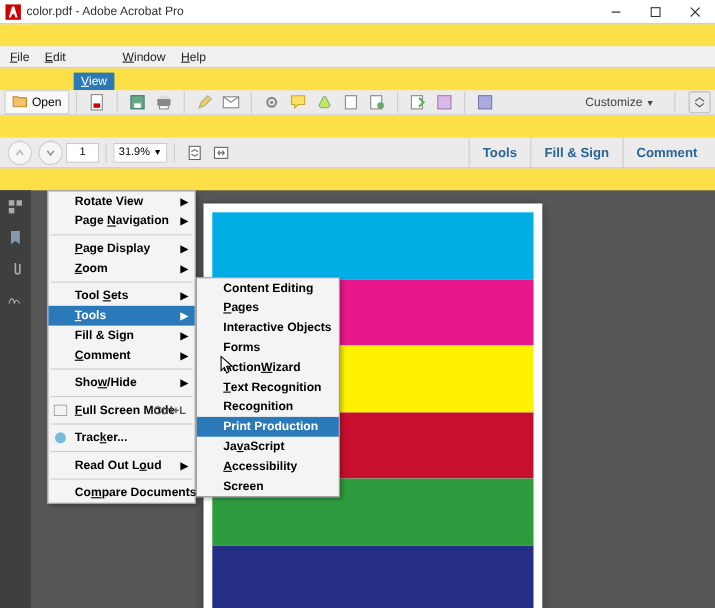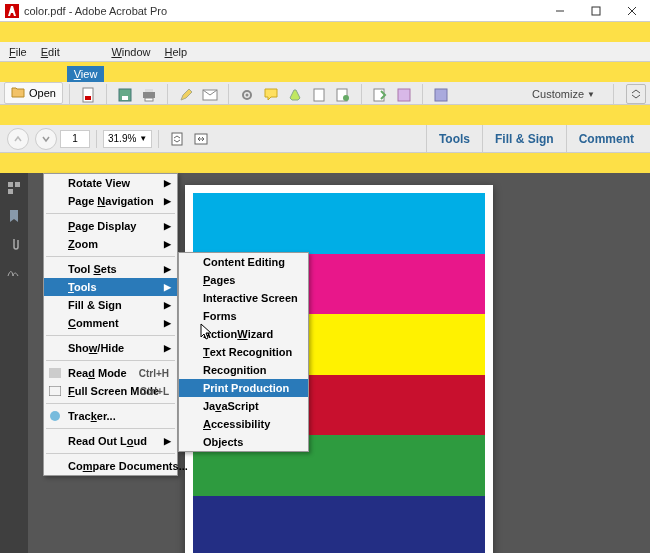--- a/index.html
+++ b/index.html
@@ -12,21 +12,21 @@
 .titlebar .title { flex:1; font-size:11px; color:#333; }
 .titlebar .winbtn { width:36px; height:22px; display:flex; align-items:center; justify-content:center; color:#333; }
 
 
 .menubar { height:20px; background:#f0f0f0; display:flex; align-items:center; padding:0 2px; border-bottom:1px solid #ccc; }
 .menubar .item { padding:2px 7px; font-size:11px; color:#222; display:flex; align-items:center; cursor:default; }
 .menubar .item.active { background:#2a7ab9; color:#fff;margin-top:45px; }
 .underline { text-decoration:underline; }
 
 
-.toolbar1 { height:28px; background:#ebebeb; border-bottom:1px solid #ccc; display:flex; align-items:flex-end; padding:0 4px; position:relative; }
+.toolbar1 { height:28px; background:#ebebeb; border-bottom:1px solid #ccc; display:flex; align-items:center; padding:0 4px; position:relative; }
 .toolbar1 .openbtn { display:flex; align-items:center; gap:4px; padding:2px 6px; border:1px solid #ccc; background:#f9f9f9; border-radius:2px; height:22px; }
 .toolbar1 .sep { width:1px; height:20px; background:#ccc; margin:0 6px; }
 .toolbar1 .ticon { width:18px; height:18px; margin:0 3px; display:flex; align-items:center; justify-content:center; color:#555; }
 .toolbar1 .right { margin-left:auto; display:flex; align-items:center; gap:6px; }
 .toolbar1 .cust { font-size:11px; color:#444; display:flex; gap:3px; align-items:center; padding:2px 6px;margin-left:36px; }
 .toolbar1 .expand { width:20px;height:20px;border:1px solid #bbb;border-radius:2px;display:flex;align-items:center;justify-content:center; }
 
 .toolbar2 { height:28px; background:#ebebeb; border-bottom:1px solid #ccc; display:flex; align-items:center; padding:0 4px; }
 .toolbar2 .nav { width:22px;height:22px;border:1px solid #ccc;border-radius:11px;margin:0 3px;display:flex;align-items:center;justify-content:center;color:#888;background:#f6f6f6; }
 .toolbar2 .pg { width:30px;height:18px;border:1px solid #ccc;background:#fff;text-align:center;font-size:10px; }
@@ -319,29 +319,20 @@
         </div>
       <div class="msep"></div>
       <div class="mrow">
           <span>Sho<u>w</u>/Hide</span>
           <span class="arrow">▶</span>
         </div>
       <div class="msep"></div>
       <div class="mrow">
           <span class="ico">
             <svg width="12" height="10">
-              <rect x="0" y="0" width="12" height="10" fill="#ccc"></rect>
-            </svg>
-          </span>
-          <span>Rea<u>d</u> Mode</span>
-          <span class="sc">Ctrl+H</span>
-        </div>
-      <div class="mrow">
-          <span class="ico">
-            <svg width="12" height="10">
               <rect x="0" y="0" width="12" height="10" fill="none" stroke="#666"></rect>
             </svg>
           </span>
           <span><u>F</u>ull Screen Mode</span>
           <span class="sc">Ctrl+L</span>
         </div>
       <div class="msep"></div>
       <div class="mrow">
           <span class="ico">
             <svg width="12" height="12">
@@ -357,29 +348,29 @@
         </div>
       <div class="msep"></div>
       <div class="mrow">
           <span>Co<u>m</u>pare Documents...</span>
         </div>
     </div>
 
     <div class="dropdown tools-menu">
       <div class="mrow">Content Editing</div>
       <div class="mrow"><u>P</u>ages</div>
-      <div class="mrow">Interactive Screen</div>
+      <div class="mrow">Interactive Objects</div>
       <div class="mrow">Forms</div>
       <div class="mrow">Action <u>W</u>izard</div>
       <div class="mrow"><u>T</u>ext Recognition</div>
       <div class="mrow">Recognition</div>
       <div class="mrow sel">Print Production</div>
       <div class="mrow">Ja<u>v</u>aScript</div>
       <div class="mrow"><u>A</u>ccessibility</div>
-      <div class="mrow">Objects</div>
+      <div class="mrow">Screen</div>
     </div>
 
     <svg class="cursor" style="left:200px;top:150px" width="14" height="18" viewBox="0 0 14 18">
         <path d="M1 1l0 13 3-3 2 5 2-1-2-5 5 0z" fill="#fff" stroke="#000"></path>
       </svg>
 
   </div>
 </div>
 
 </body></html>

